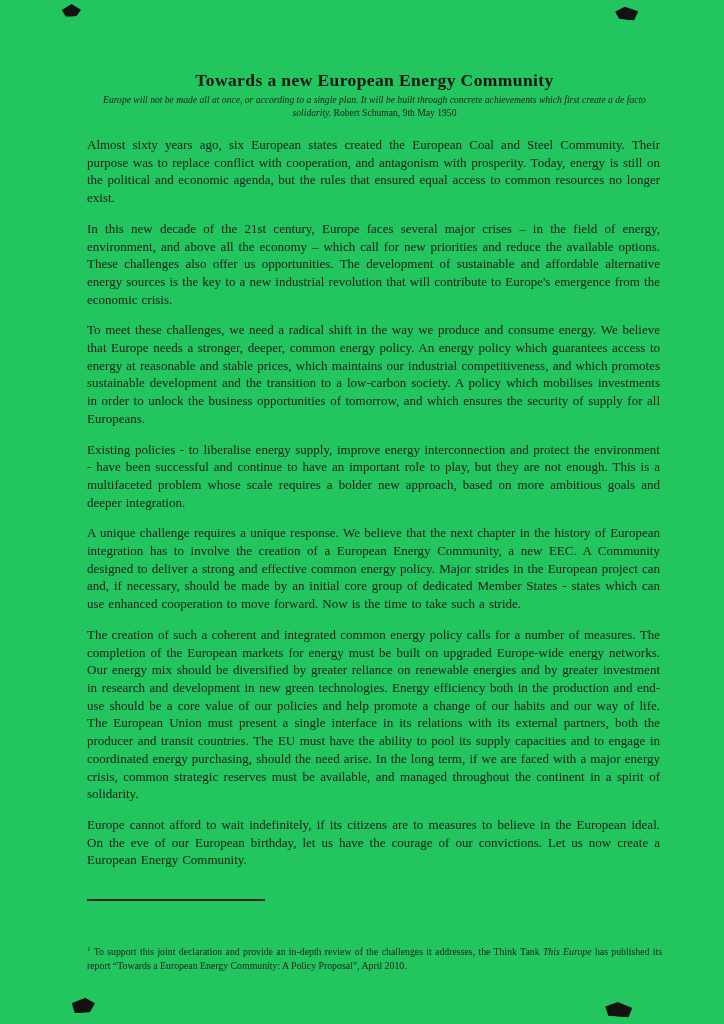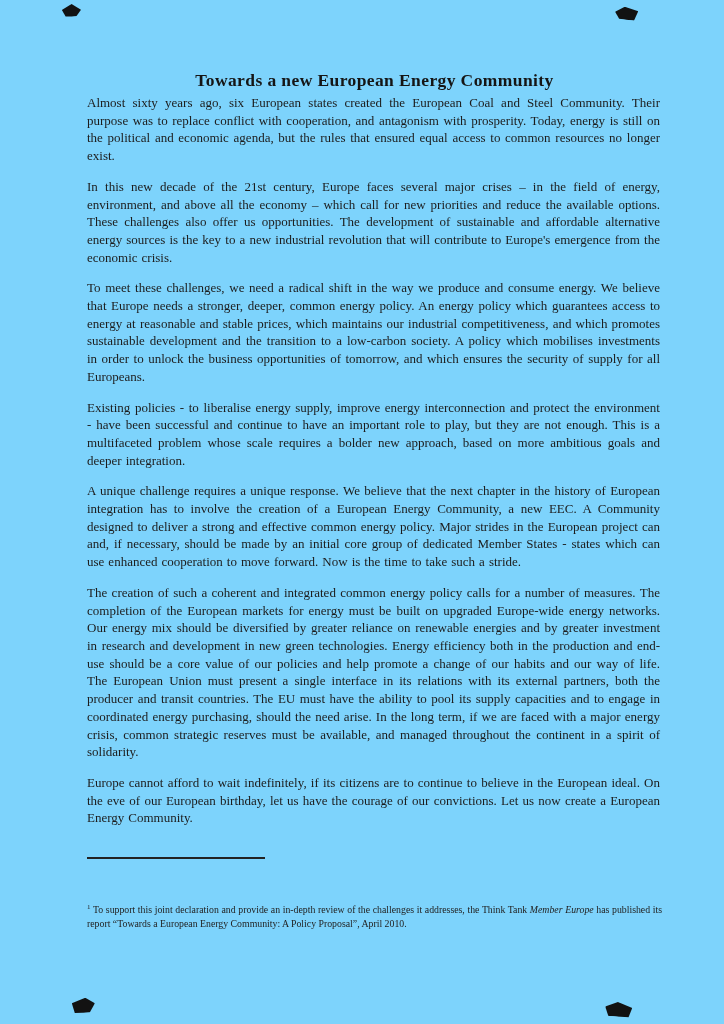--- a/index.html
+++ b/index.html
@@ -6,21 +6,21 @@
   body{
     width:724px;height:1024px;
     background:#ffffff;
     font-family:"Liberation Serif", serif;
     color:#1c1c1c;
     position:relative;
     overflow:hidden;
   }
   .page{
     position:absolute;inset:0;
-    background:#7dd3fc;
+    background:#22c55e;
   }
   .content{
     position:absolute;
     left:87px;right:62px;top:70px;
   }
   .doc-title{
     margin:0 0 3px 0;
     text-align:center;
     font-size:17.5px;
     font-weight:bold;
@@ -83,30 +83,31 @@
 
   <div class="mark tl"></div>
   <div class="mark tr"></div>
   <div class="mark bl"></div>
   <div class="mark br"></div>
 
   <div class="content">
 
     <h1 class="doc-title">Towards a new European Energy Community</h1>
 
+    <p class="epigraph"><span class="quote">Europe will not be made all at once, or according to a single plan. It will be built through concrete achievements which first create a de facto solidarity.</span><span class="attr"> Robert Schuman, 9th May 1950</span></p>
 
     <p class="body-para">Almost sixty years ago, six European states created the European Coal and Steel Community. Their purpose was to replace conflict with cooperation, and antagonism with prosperity. Today, energy is still on the political and economic agenda, but the rules that ensured equal access to common resources no longer exist.</p>
     <p class="body-para">In this new decade of the 21st century, Europe faces several major crises – in the field of energy, environment, and above all the economy – which call for new priorities and reduce the available options. These challenges also offer us opportunities. The development of sustainable and affordable alternative energy sources is the key to a new industrial revolution that will contribute to Europe's emergence from the economic crisis.</p>
     <p class="body-para">To meet these challenges, we need a radical shift in the way we produce and consume energy. We believe that Europe needs a stronger, deeper, common energy policy. An energy policy which guarantees access to energy at reasonable and stable prices, which maintains our industrial competitiveness, and which promotes sustainable development and the transition to a low-carbon society. A policy which mobilises investments in order to unlock the business opportunities of tomorrow, and which ensures the security of supply for all Europeans.</p>
     <p class="body-para">Existing policies - to liberalise energy supply, improve energy interconnection and protect the environment - have been successful and continue to have an important role to play, but they are not enough. This is a multifaceted problem whose scale requires a bolder new approach, based on more ambitious goals and deeper integration.</p>
     <p class="body-para">A unique challenge requires a unique response. We believe that the next chapter in the history of European integration has to involve the creation of a European Energy Community, a new EEC. A Community designed to deliver a strong and effective common energy policy. Major strides in the European project can and, if necessary, should be made by an initial core group of dedicated Member States - states which can use enhanced cooperation to move forward. Now is the time to take such a stride.</p>
     <p class="body-para">The creation of such a coherent and integrated common energy policy calls for a number of measures. The completion of the European markets for energy must be built on upgraded Europe-wide energy networks. Our energy mix should be diversified by greater reliance on renewable energies and by greater investment in research and development in new green technologies. Energy efficiency both in the production and end-use should be a core value of our policies and help promote a change of our habits and our way of life. The European Union must present a single interface in its relations with its external partners, both the producer and transit countries. The EU must have the ability to pool its supply capacities and to engage in coordinated energy purchasing, should the need arise. In the long term, if we are faced with a major energy crisis, common strategic reserves must be available, and managed throughout the continent in a spirit of solidarity.</p>
-    <p class="body-para">Europe cannot afford to wait indefinitely, if its citizens are to continue to believe in the European ideal. On the eve of our European birthday, let us have the courage of our convictions. Let us now create a European Energy Community.</p>
+    <p class="body-para">Europe cannot afford to wait indefinitely, if its citizens are to measures to believe in the European ideal. On the eve of our European birthday, let us have the courage of our convictions. Let us now create a European Energy Community.</p>
 
     <div class="signature">
     </div>
 
     <hr class="footnote-rule">
 
-    <p class="footnote"><sup>1</sup><span> To support this joint declaration and provide an in-depth review of the challenges it addresses, the Think Tank </span><span class="tt">Member Europe</span><span> has published its report “Towards a European Energy Community: A Policy Proposal”, April 2010.</span></p>
+    <p class="footnote"><sup>1</sup><span> To support this joint declaration and provide an in-depth review of the challenges it addresses, the Think Tank </span><span class="tt">This Europe</span><span> has published its report “Towards a European Energy Community: A Policy Proposal”, April 2010.</span></p>
 
   </div>
 </div>
 
 </body></html>

